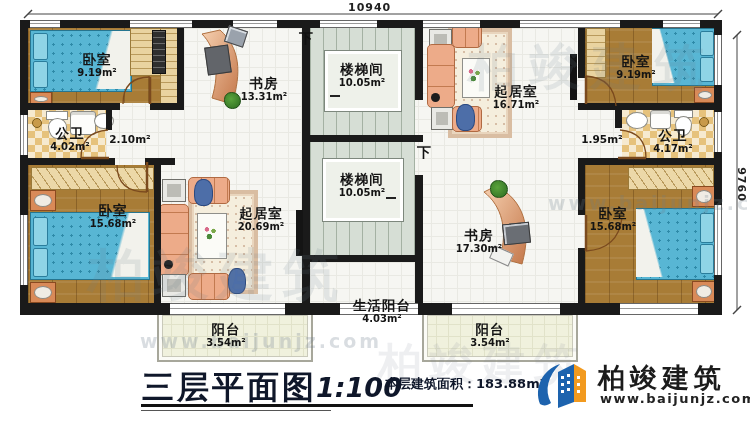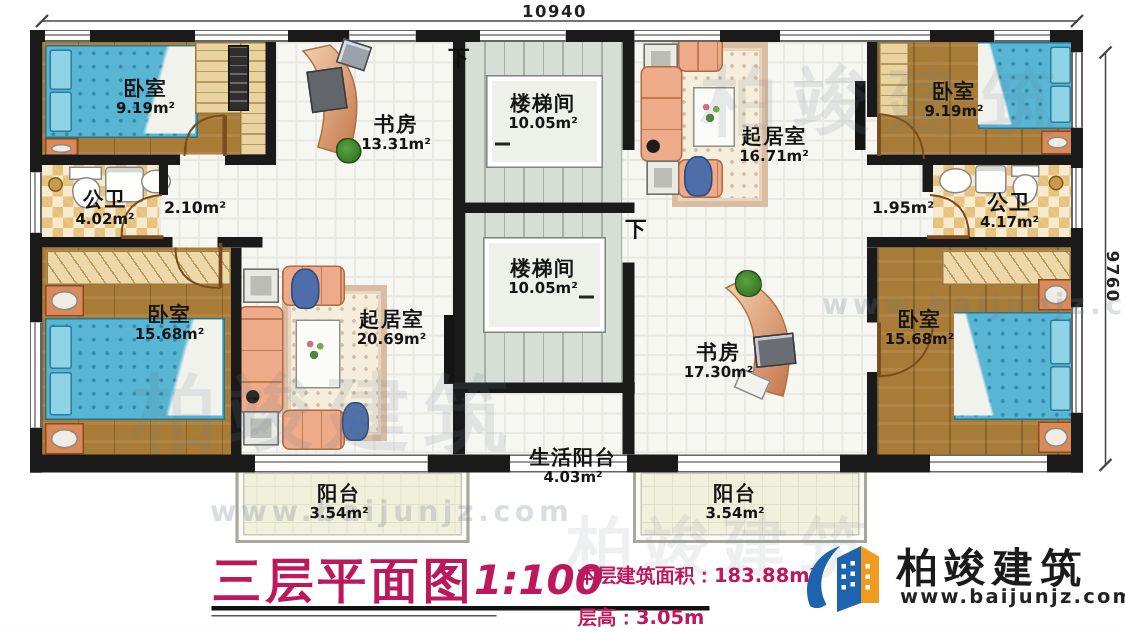--- a/index.html
+++ b/index.html
@@ -50,21 +50,21 @@
   .rlabel{z-index:20;text-align:center;color:#141414;line-height:1.12;transform:translateX(-50%);white-space:nowrap;}
   .rname{display:block;font-size:13.5px;font-weight:700;letter-spacing:1px;}
   .rarea{display:block;font-size:10px;font-weight:700;}
   .halllabel{z-index:20;font-size:10.5px;font-weight:700;color:#141414;transform:translateX(-50%);white-space:nowrap;}
   .downlabel{z-index:21;font-size:14px;font-weight:700;color:#111;}
   .dimlabel{z-index:21;font-size:11px;font-weight:700;color:#222;letter-spacing:1px;}
   .svgoverlay{z-index:13;pointer-events:none;}
   
   .wm{z-index:16;pointer-events:none;font-weight:700;white-space:nowrap;}
   
-  .tb{z-index:25;color:#be185d;white-space:nowrap;}
+  .tb{z-index:25;color:#0f172a;white-space:nowrap;}
   .maintitle{font-size:32px;font-weight:600;letter-spacing:3px;}
   .scaletxt{font-size:27px;font-weight:600;}
   .rule1{background:#111;z-index:25;}
   .rule2{background:#555;z-index:25;}
   .inforow{font-size:13px;font-weight:600;}
   .brandname{font-size:27px;font-weight:900;letter-spacing:5px;color:#1b1b1b;z-index:25;}
   .brandsite{font-size:13px;font-weight:800;letter-spacing:1.5px;color:#222;z-index:25;}
 </style>
 </head>
 <body>
@@ -336,23 +336,20 @@
   <div class="abs dimlabel" style="left:348px;top:1px;">10940</div>
   <div class="abs dimlabel" style="left:724px;top:178px;transform:rotate(90deg);">9760</div>
 
   <div class="abs tb maintitle" style="left:142px;top:366px;">三层平面图</div>
   <div class="abs tb scaletxt" style="left:316px;top:372px;font-style:italic;">1:100</div>
   <div class="abs rule1" style="left:141px;top:404px;width:332px;height:3px;"></div>
   <div class="abs rule2" style="left:141px;top:410px;width:190px;height:1px;"></div>
   <div class="abs tb inforow" style="left:385px;top:375px;">
     <span>本层建筑面积：</span><span>183.88m²</span>
   </div>
-  <div class="abs tb inforow" style="left:385px;top:403px;">
-    <span>层高：</span><span>3.05m</span>
-  </div>
 
   <svg class="abs" style="left:534px;top:356px;z-index:25;" width="60" height="56" viewBox="0 0 60 56">
     <path d="M6,48 C0,32 8,14 26,8 C14,20 10,34 17,47 C13,50 9,50 6,48 Z" fill="#1d63ae"></path>
     <polygon points="24,16 40,8 40,46 24,52" fill="#1d63ae"></polygon>
     <polygon points="40,8 52,15 52,46 40,46" fill="#f29a1f"></polygon>
     <g fill="#ffffff">
       <rect x="27" y="20" width="3" height="3"></rect>
         <rect x="33" y="18" width="3" height="3"></rect>
       <rect x="27" y="27" width="3" height="3"></rect>
         <rect x="33" y="25" width="3" height="3"></rect>

